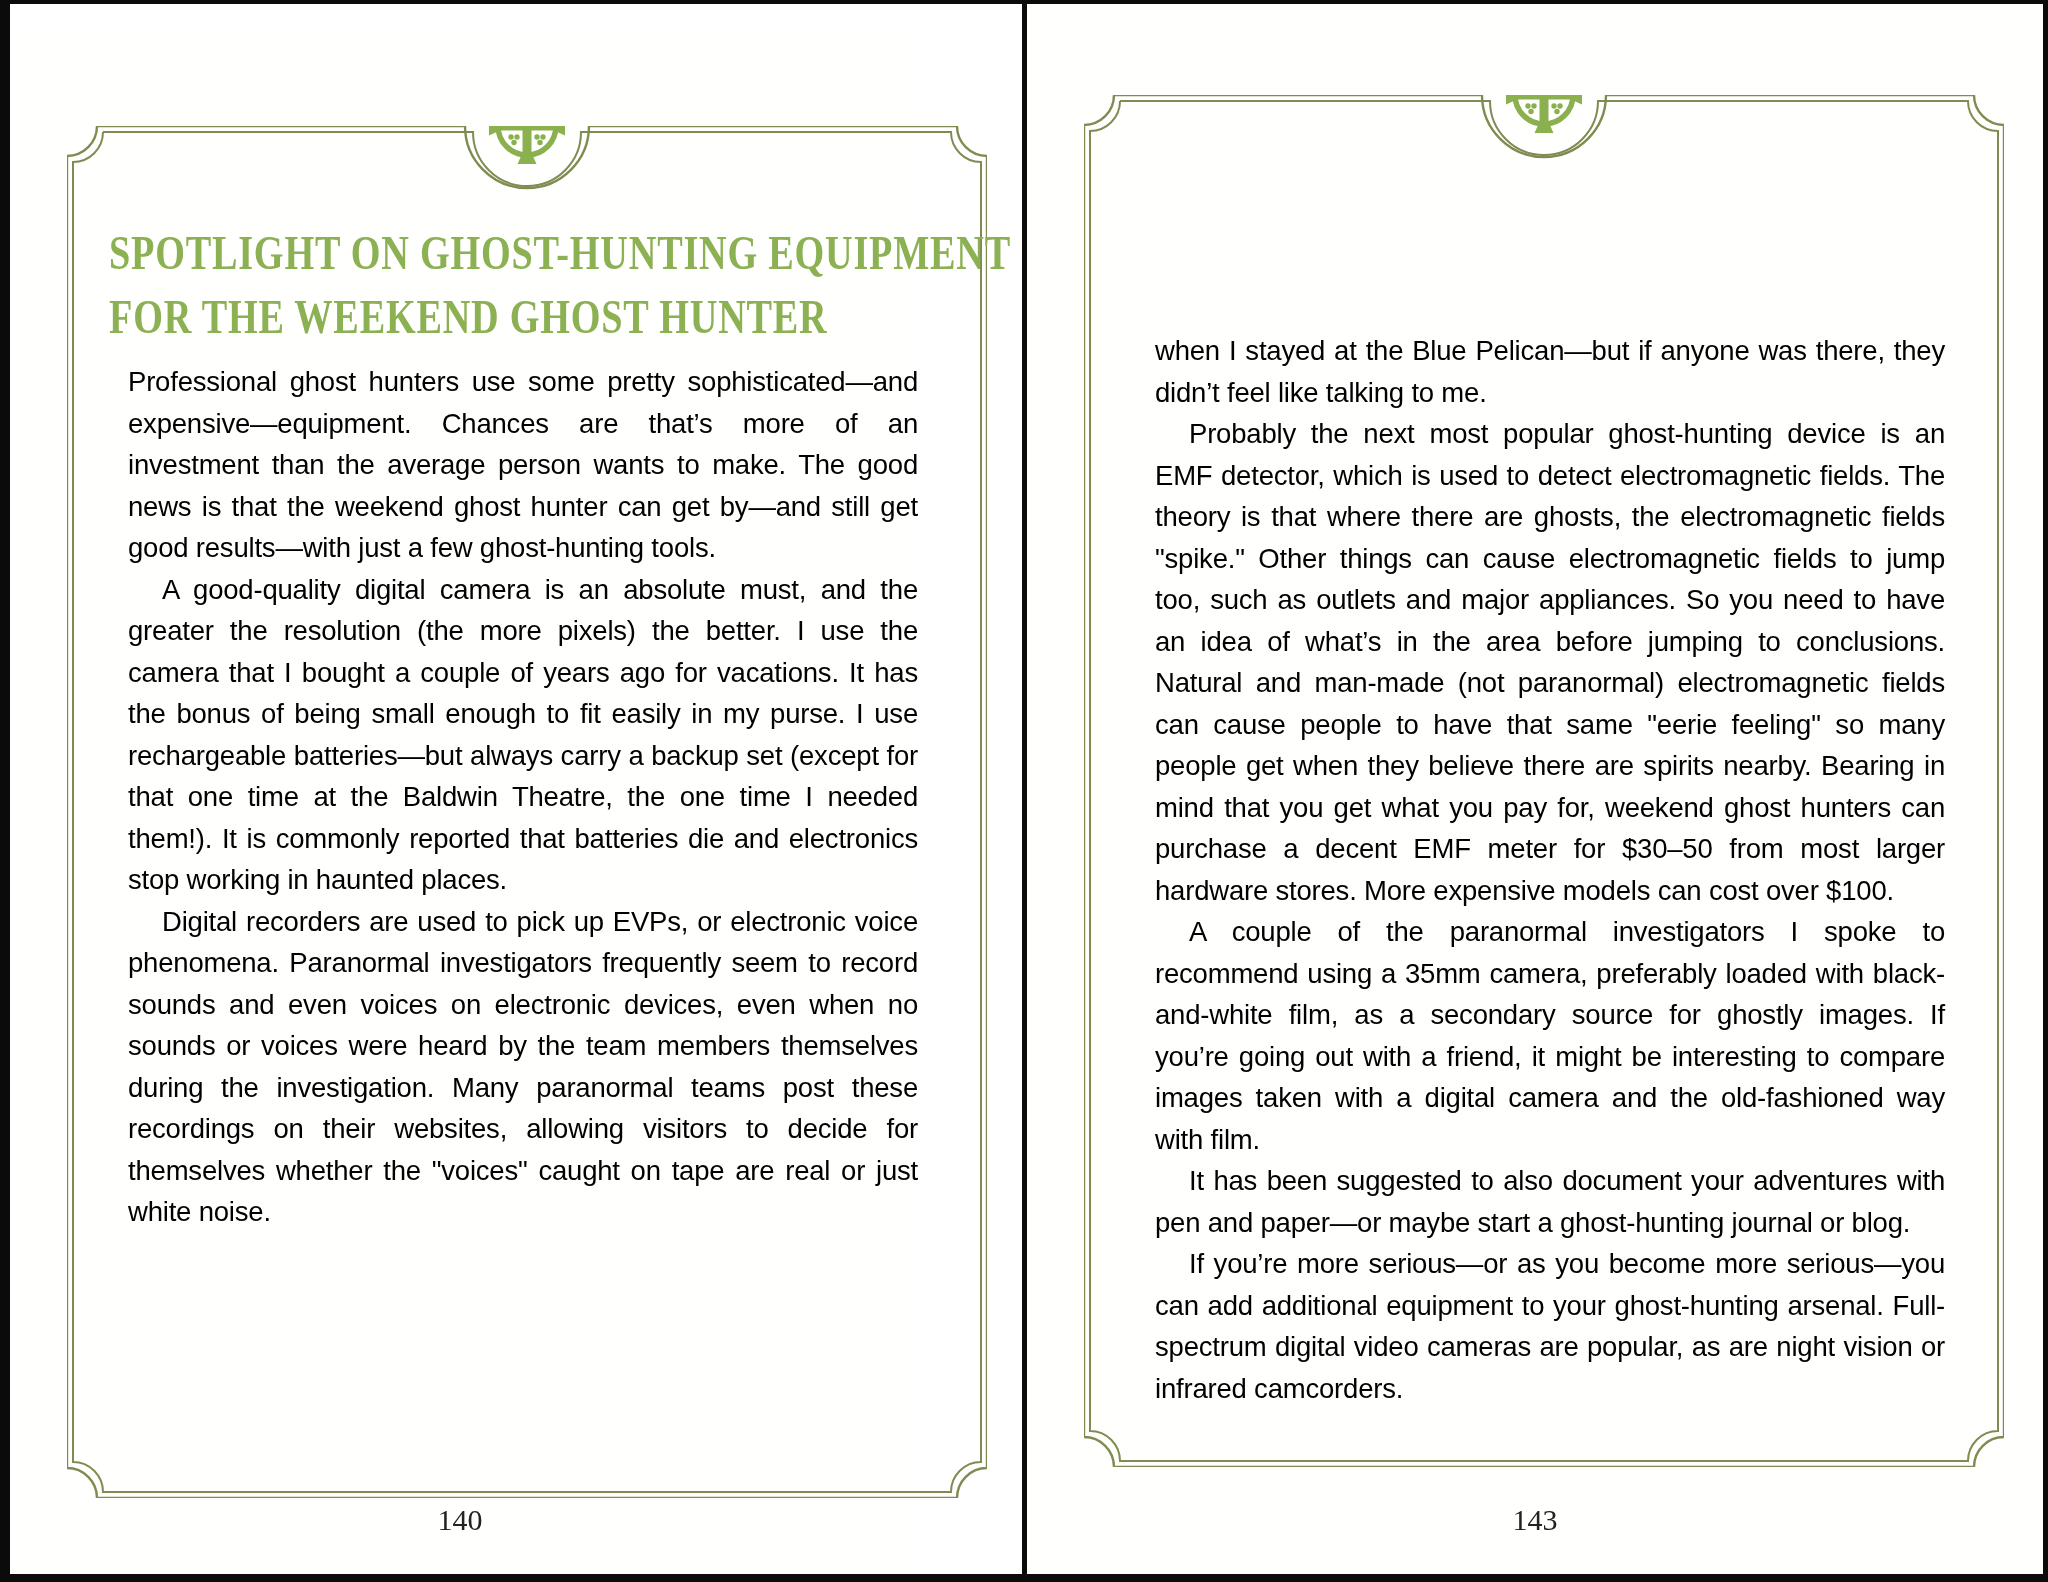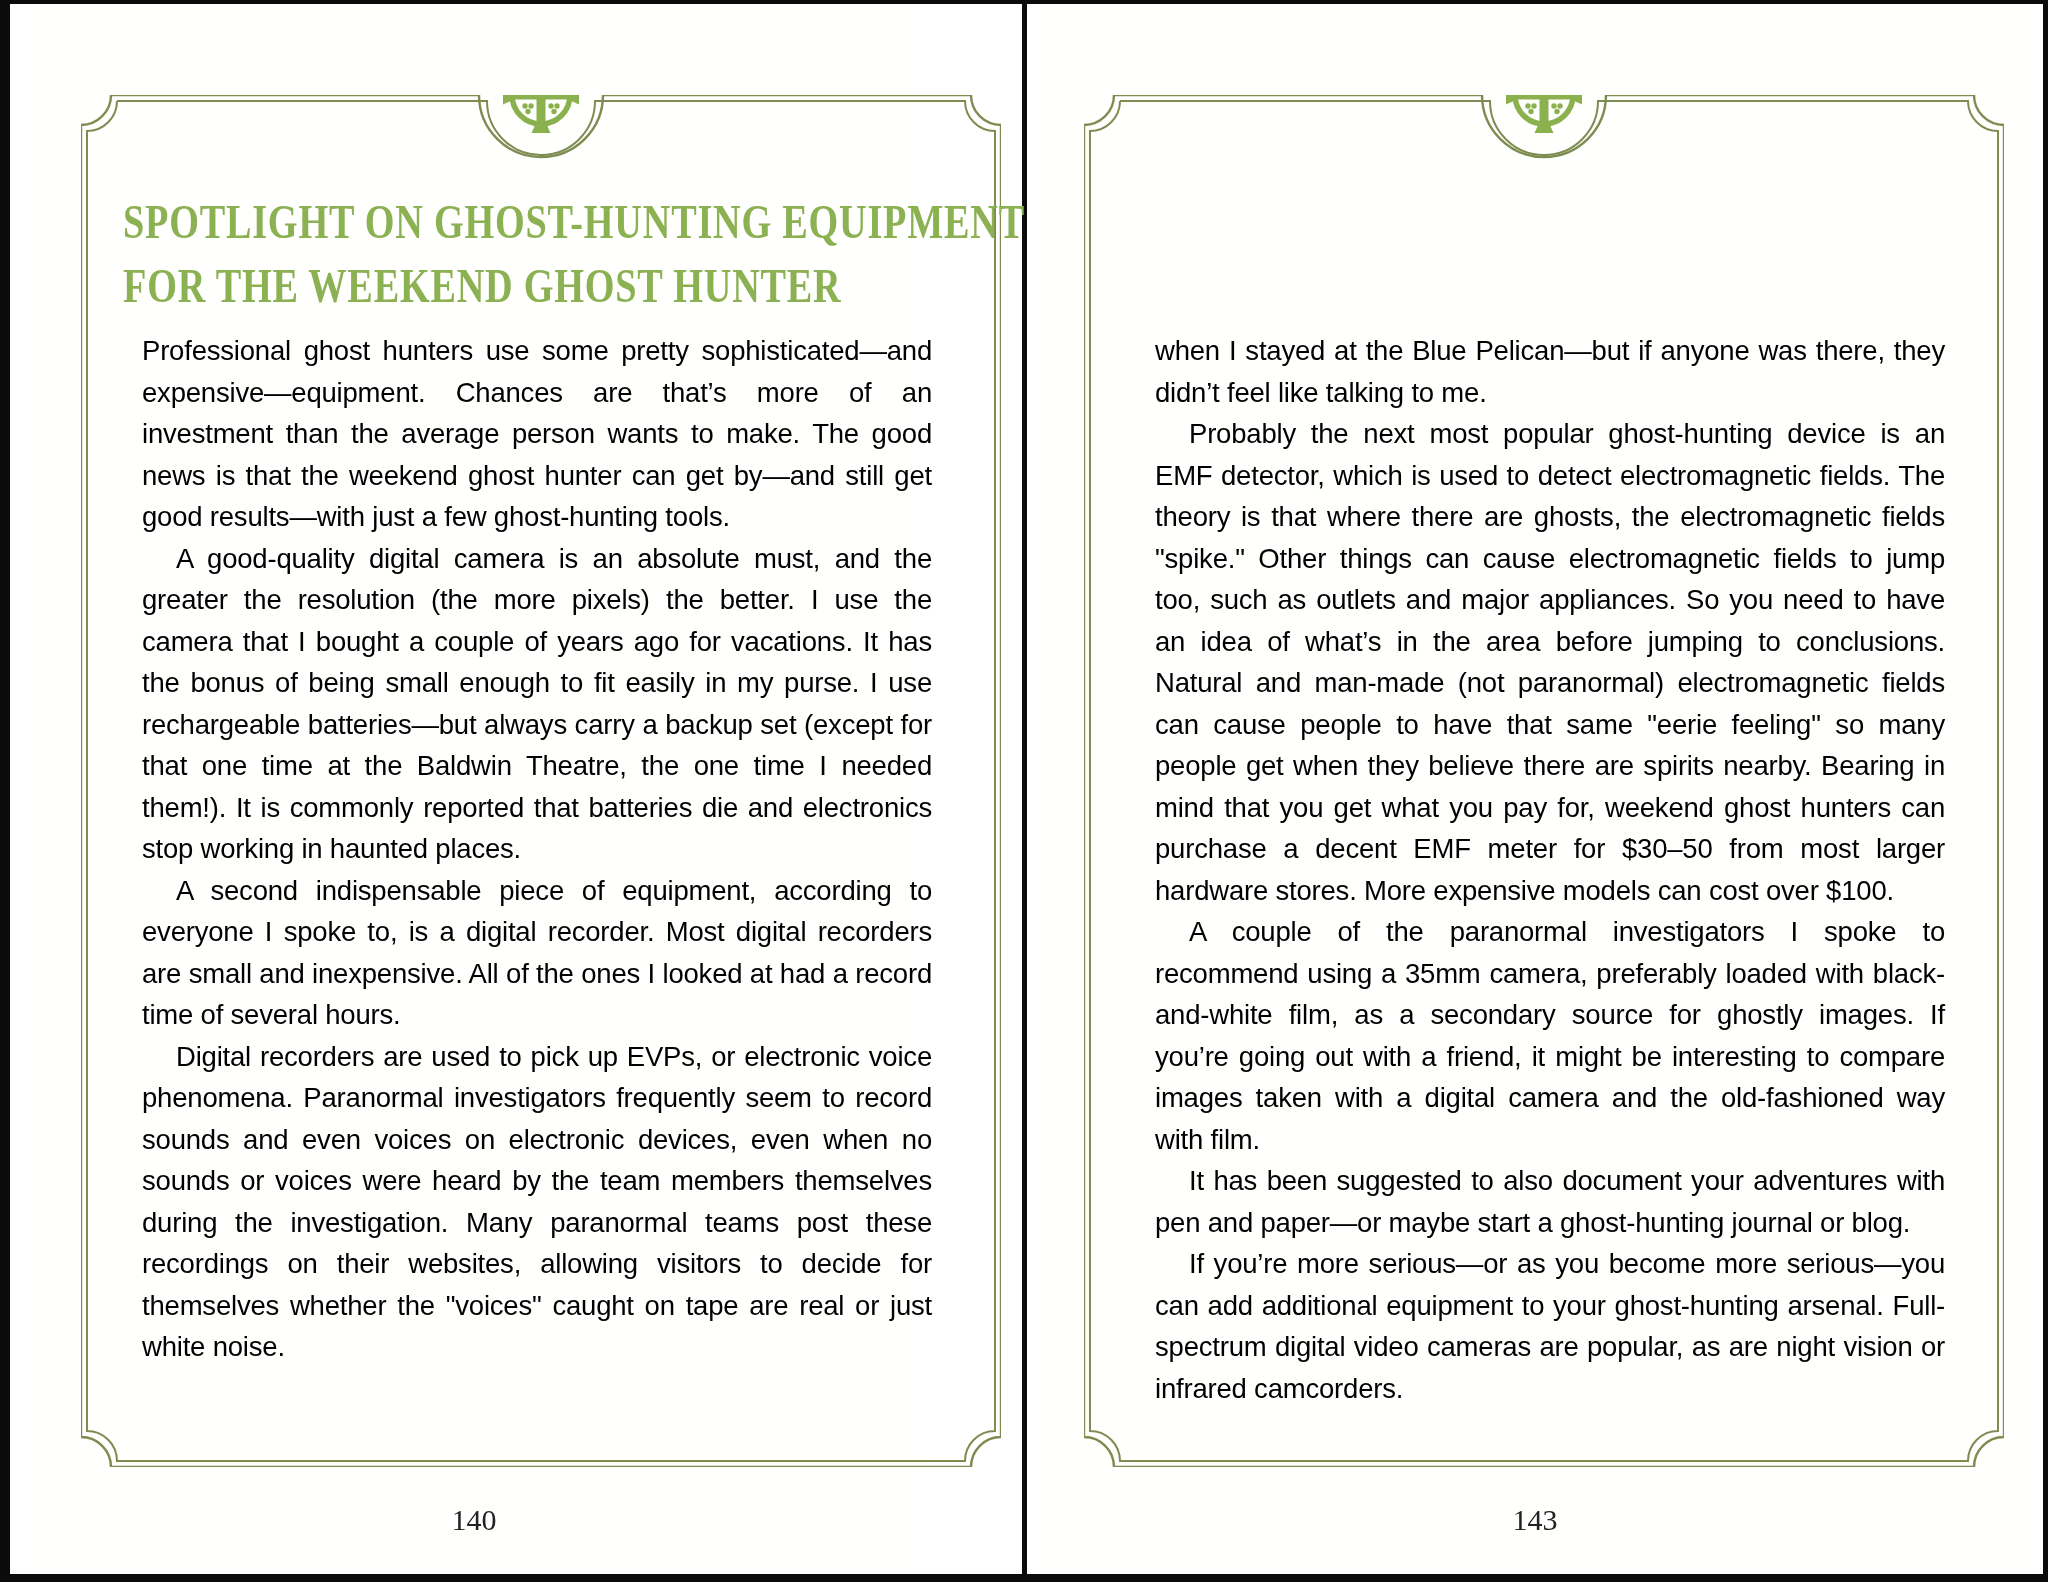--- a/index.html
+++ b/index.html
@@ -8,21 +8,21 @@
     font-family:"Liberation Sans", sans-serif;overflow:hidden;
   }
   .edge{position:absolute;background:#0b0b0b;}
   .edge-left{left:0;top:0;bottom:0;width:10px;}
   .edge-right{right:0;top:0;bottom:0;width:5px;}
   .edge-top{left:0;right:0;top:0;height:4px;}
   .edge-bottom{left:0;right:0;bottom:0;height:8px;}
   .divider{position:absolute;left:1022px;width:5px;top:0;bottom:0;background:#0b0b0b;}
 
   .page{position:absolute;top:4px;bottom:8px;background:#fffffe;}
-  .page--left{left:24px;width:900px;}
+  .page--left{left:10px;width:900px;margin-top:31px;}
   .page--right{left:1027px;width:1016px;}
 
   .frame{position:absolute;top:91px;left:57px;width:920px;height:1372px;}
 
   .chapter-heading{
     position:absolute;top:186px;left:0;right:0;text-align:center;
     color:#8cb153;font-family:"Liberation Serif", serif;font-weight:bold;
   }
   .heading-line{
     display:block;font-size:49px;letter-spacing:1px;line-height:1.3;
@@ -90,21 +90,20 @@
   </svg>
 
   <div class="chapter-heading">
     <span class="heading-line">SPOTLIGHT ON GHOST-HUNTING EQUIPMENT</span>
     <span class="heading-line">FOR THE WEEKEND GHOST HUNTER</span>
   </div>
 
   <div class="text-block">
       <p>Professional ghost hunters use some pretty sophisticated—and expensive—equipment. Chances are that’s more of an investment than the average person wants to make. The good news is that the weekend ghost hunter can get by—and still get good results—with just a few ghost-hunting tools.</p>
       <p class="indent">A good-quality digital camera is an absolute must, and the greater the resolution (the more pixels) the better. I use the camera that I bought a couple of years ago for vacations. It has the bonus of being small enough to fit easily in my purse. I use rechargeable batteries—but always carry a backup set (except for that one time at the Baldwin Theatre, the one time I needed them!). It is commonly reported that batteries die and electronics stop working in haunted places.</p>
-      <p class="indent">A second indispensable piece of equipment, according to everyone I spoke to, is a digital recorder. Most digital recorders are small and inexpensive. All of the ones I looked at had a record time of several hours.</p>
       <p class="indent">Digital recorders are used to pick up EVPs, or electronic voice phenomena. Paranormal investigators frequently seem to record sounds and even voices on electronic devices, even when no sounds or voices were heard by the team members themselves during the investigation. Many paranormal teams post these recordings on their websites, allowing visitors to decide for themselves whether the "voices" caught on tape are real or just white noise.</p>
     </div>
 
   <div class="page-number">140</div>
 </div>
 
 <div class="page page--right">
   <svg class="frame" viewBox="0 0 920 1372" width="920" height="1372">
     <path d="M 30,0 L 398,0 A 62 62 0 0 0 522,0 L 890,0
              A 30 30 0 0 0 920,30 L 920,1342

